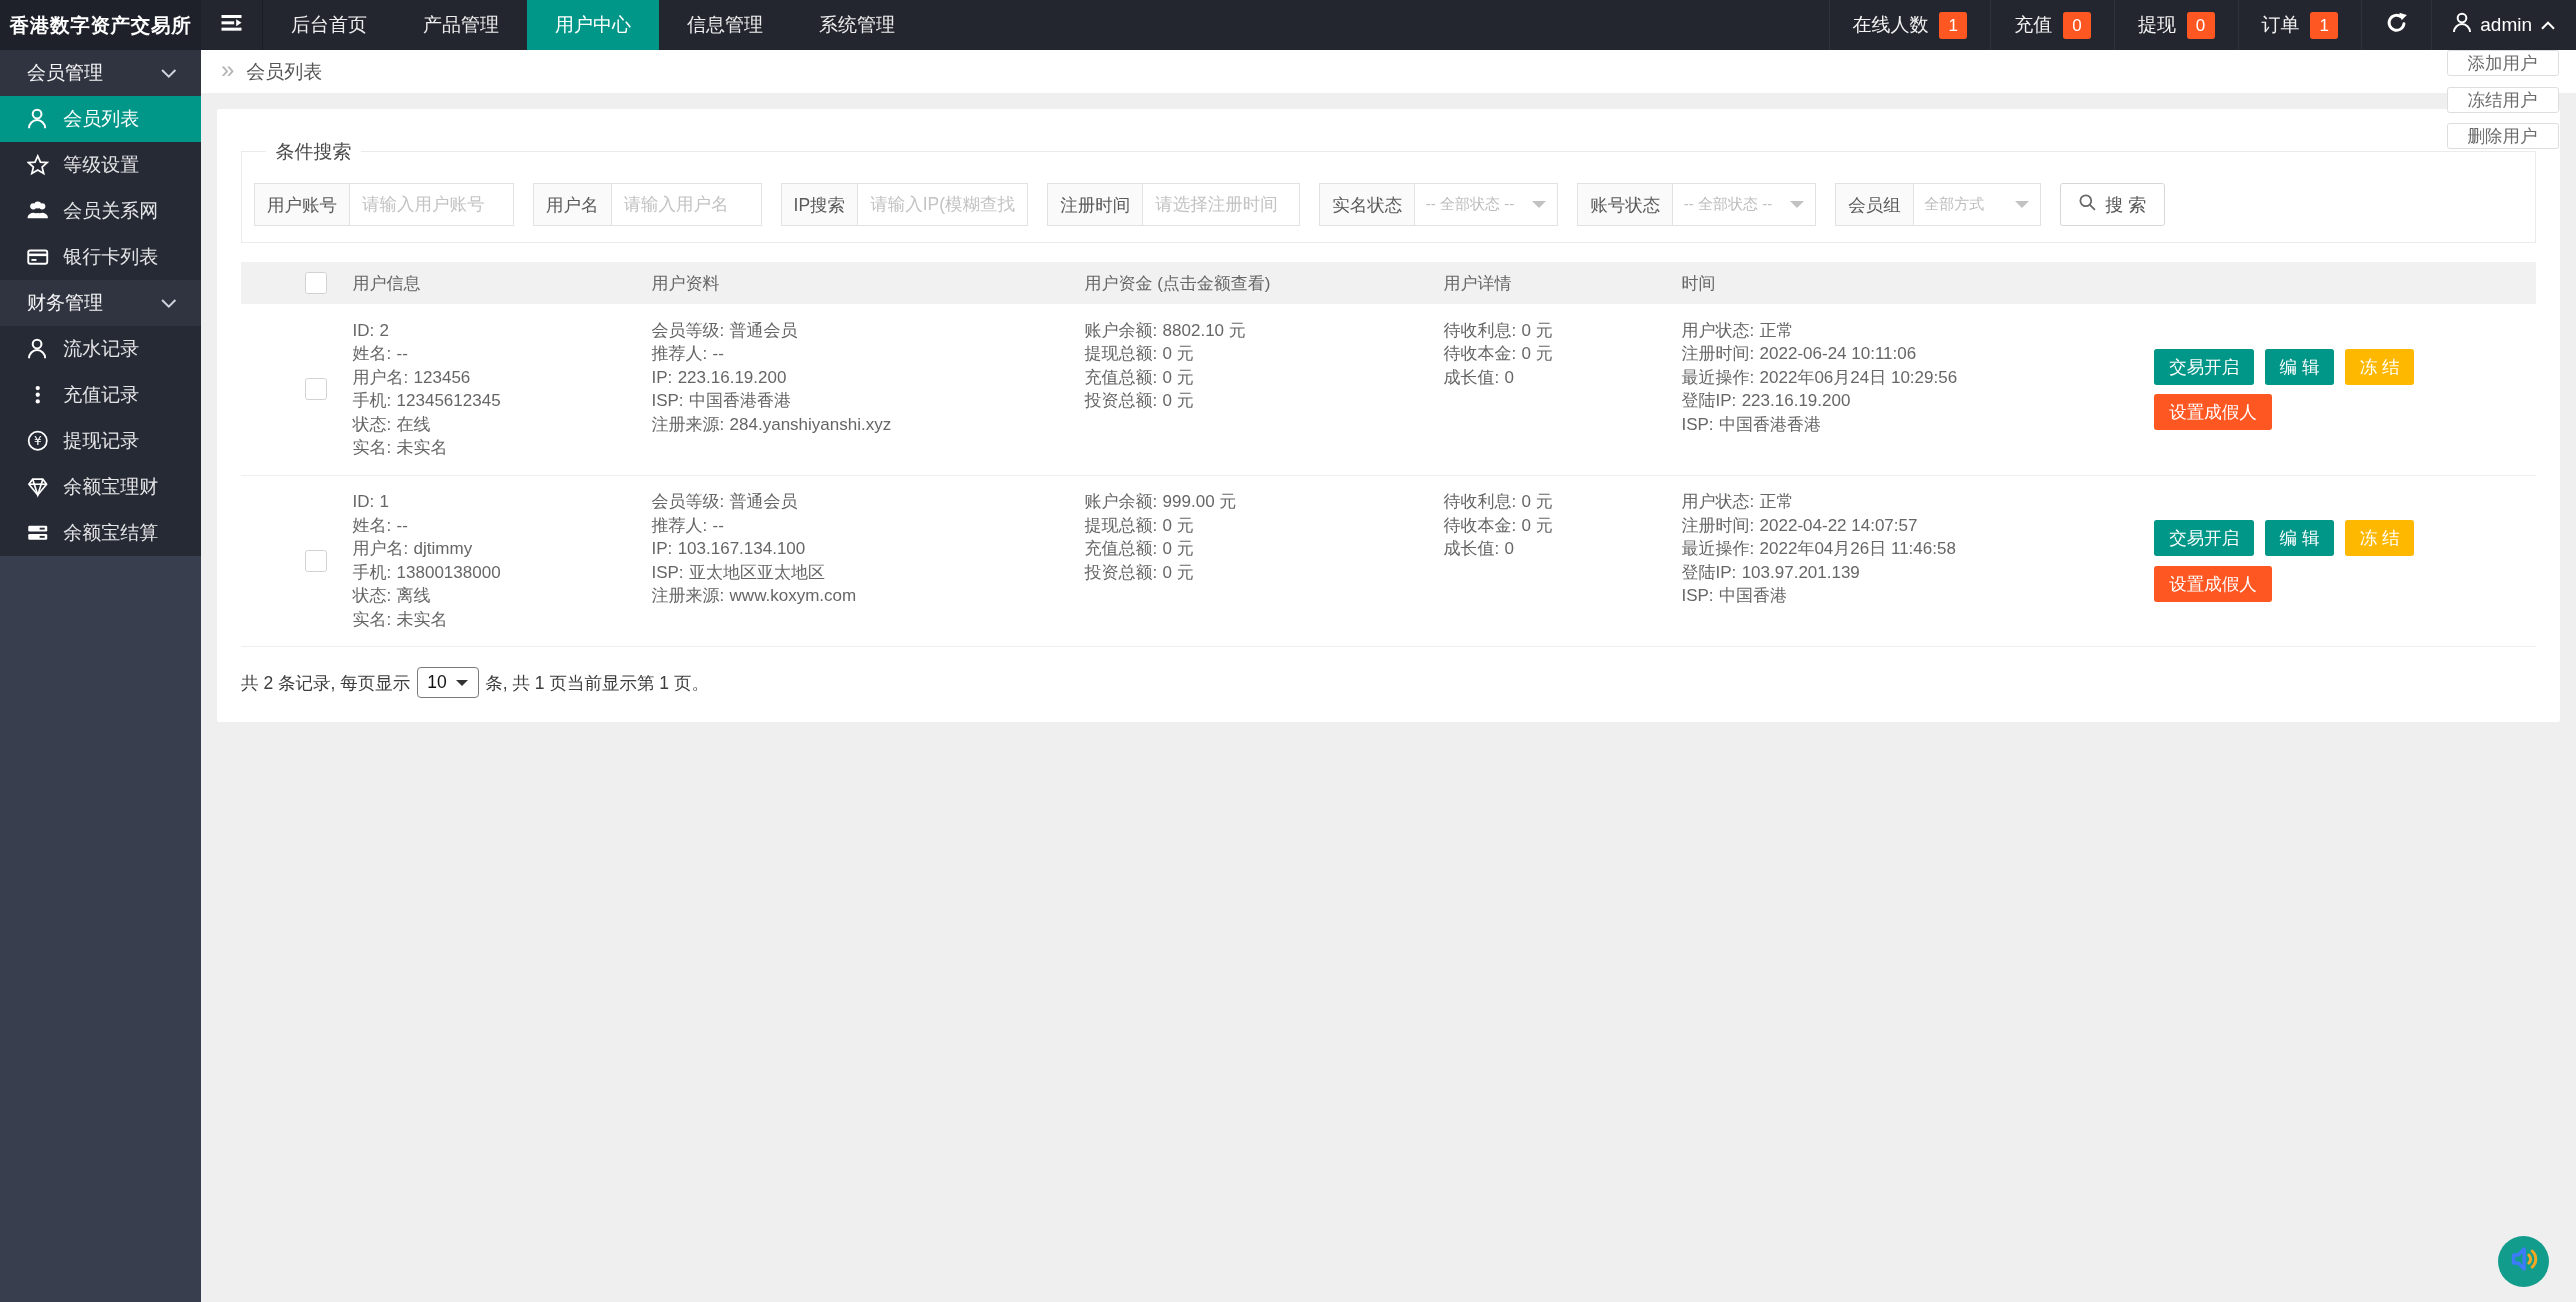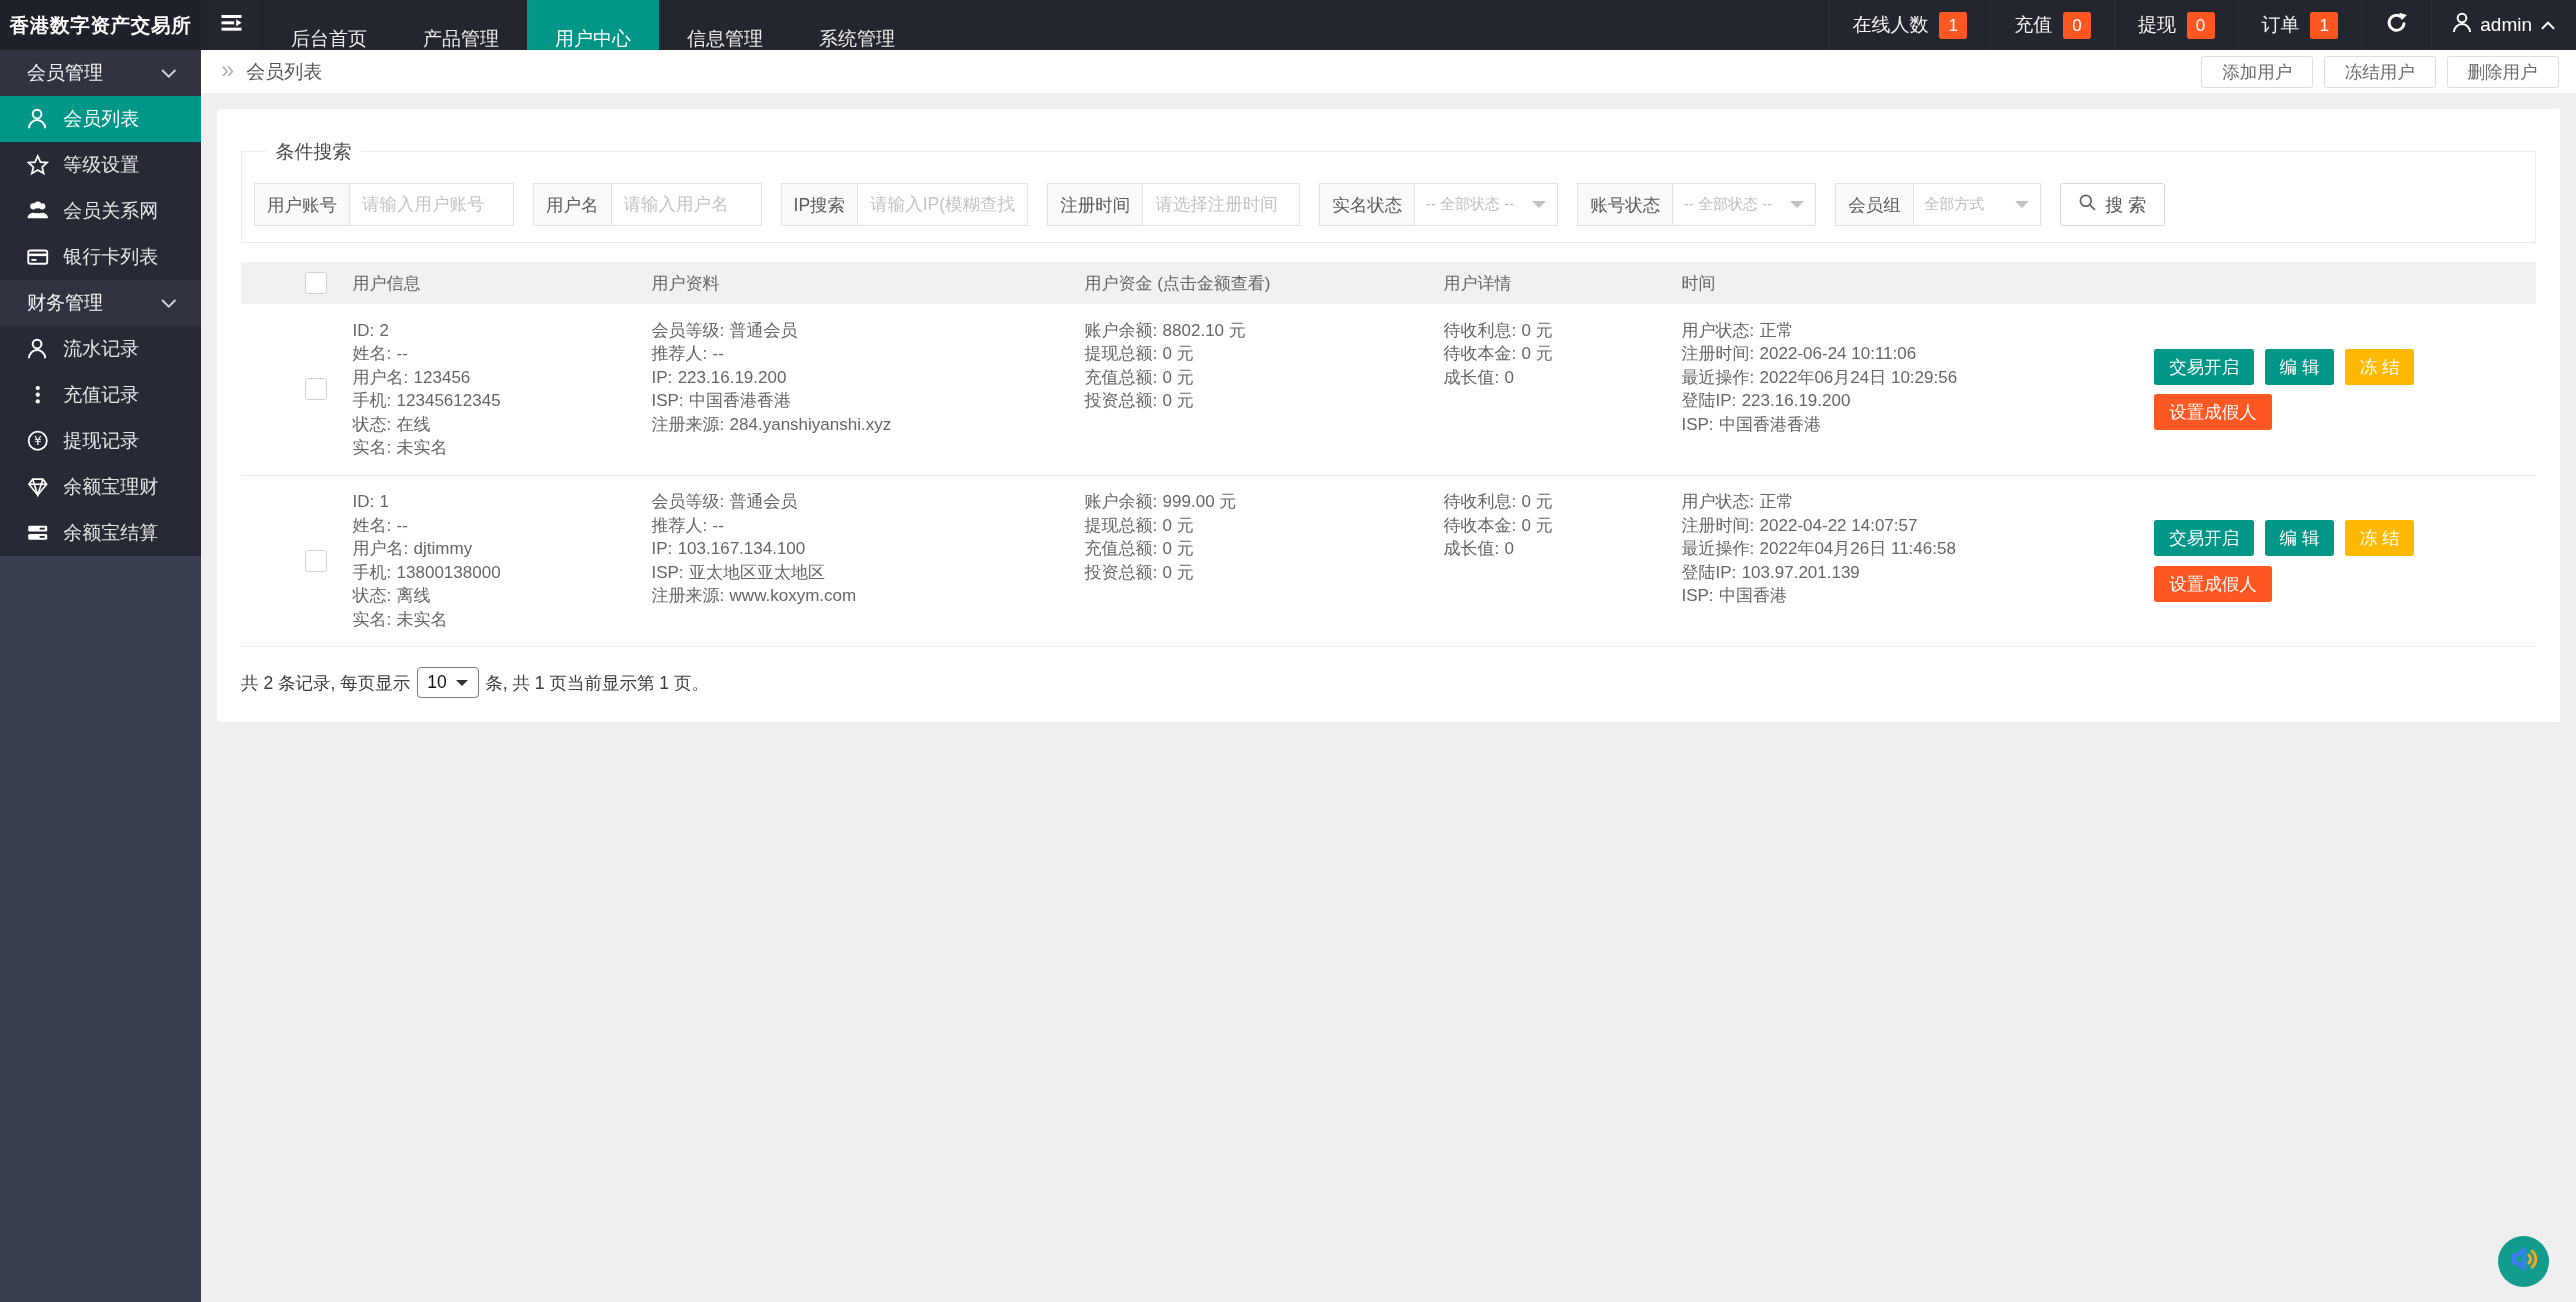--- a/index.html
+++ b/index.html
@@ -4,21 +4,21 @@
 <style>
   * { margin:0; padding:0; box-sizing:border-box; }
   html,body { width:2576px; height:1303px; overflow:hidden; }
   body { font-family:"Liberation Sans","DejaVu Sans",sans-serif; background:#EFEFEF; color:#555; font-size:17.5px; }
 
   
   .navbar { position:fixed; top:0; left:0; right:0; height:50px; background:#23262E; display:flex; align-items:stretch; z-index:30; }
   .logo { width:201px; background:#1E212A; color:#fff; font-size:19.5px; font-weight:bold; display:flex; align-items:center; justify-content:center; letter-spacing:0.7px; }
   .nav-burger { width:62px; display:flex; align-items:center; justify-content:center; cursor:pointer; border-right:0.7px solid rgba(0,0,0,.25); }
   .nav-menu { display:flex; }
-  .nav-item { color:#ededed; font-size:19px; line-height:50px; padding:14px 28px; cursor:pointer; }
+  .nav-item { color:#ededed; font-size:19px; line-height:50px; padding:0 28px; cursor:pointer; }
   .nav-item.active { background:#009688; color:#fff; }
   .nav-right { margin-left:auto; display:flex; align-items:stretch; }
   .stat-item { display:flex; align-items:center; padding:0 23px; color:#f2f2f2; font-size:19px; border-left:0.7px solid rgba(255,255,255,.06); cursor:pointer; }
   .badge { display:inline-block; min-width:28px; text-align:center; background:#FF5722; color:#fff; font-size:17px; line-height:27px; border-radius:2.7px; padding:0 6.7px; margin-left:10.7px; }
   .refresh-item { display:flex; align-items:center; padding:0 23px; border-left:0.7px solid rgba(255,255,255,.06); cursor:pointer; }
   .admin-item { display:flex; align-items:center; gap:8px; padding:0 20px; color:#fff; font-size:19px; border-left:0.7px solid rgba(255,255,255,.06); cursor:pointer; }
 
   
   .sidebar { position:fixed; top:50px; left:0; bottom:0; width:201px; background:#383E4D; z-index:20; }
   .side-header { height:46px; display:flex; align-items:center; padding:0 24px 0 27px; color:rgba(255,255,255,.95); font-size:19px; background:#2F3440; cursor:pointer; }
@@ -26,21 +26,21 @@
   .side-items { background:#262A35; }
   .side-item { height:46px; display:flex; align-items:center; gap:14.8px; padding:0 27px; color:rgba(255,255,255,.88); font-size:19px; cursor:pointer; }
   .side-item.active { background:#009688; color:#fff; }
   .sideicon { width:21.5px; height:21.5px; flex:0 0 21.5px; display:inline-flex; }
 
   
   .main { margin-left:201px; padding-top:50px; }
   .crumb-bar { height:43px; background:#fff; display:flex; align-items:center; padding:0 20px; position:relative; }
   .crumb-caret { color:#B3B3B3; font-size:24px; line-height:1; margin-top:-4px; }
   .crumb-title { color:#555; font-size:19px; margin-left:12px; }
-  .crumb-actions { position:absolute; right:17.5px; top:0; bottom:0; display:flex; align-items:center; gap:10.7px; }
+  .crumb-actions { position:absolute; right:17.5px; top:0; bottom:0; display:flex; align-items:center; gap:10.7px;flex-direction:column; }
   .btn-plain { background:#fff; border:0.7px solid #DDDDDD; border-radius:2.7px; color:#6b6b6b; font-size:17.5px; height:32px; padding:0 20px; display:inline-flex; align-items:center; cursor:pointer; }
 
   .card { margin:16px; background:#fff; border-radius:2.7px; padding:29.5px 13.4px 24px; min-height:505px; }
 
   fieldset.search-field { border:0.7px solid #EBEBEB; margin:0 10.7px; padding:14.8px 12px 16px; }
   fieldset.search-field legend { margin-left:12px; padding:0 9.4px; font-size:19px; color:#4a4a4a; }
   .search-row { display:flex; align-items:center; flex-wrap:wrap; gap:19px; margin-top:4px; }
   .igroup { display:flex; align-items:stretch; height:43px; }
   .iaddon { background:#FAFAFA; border:0.7px solid #E2E2E2; border-right:none; display:flex; align-items:center; padding:0 12px; color:#5a5a5a; font-size:17.5px; white-space:nowrap; }
   .igroup input { border:0.7px solid #E2E2E2; outline:none; padding:0 12px; font-size:17.5px; color:#0c4a6e; width:165px; font-family:inherit; }

